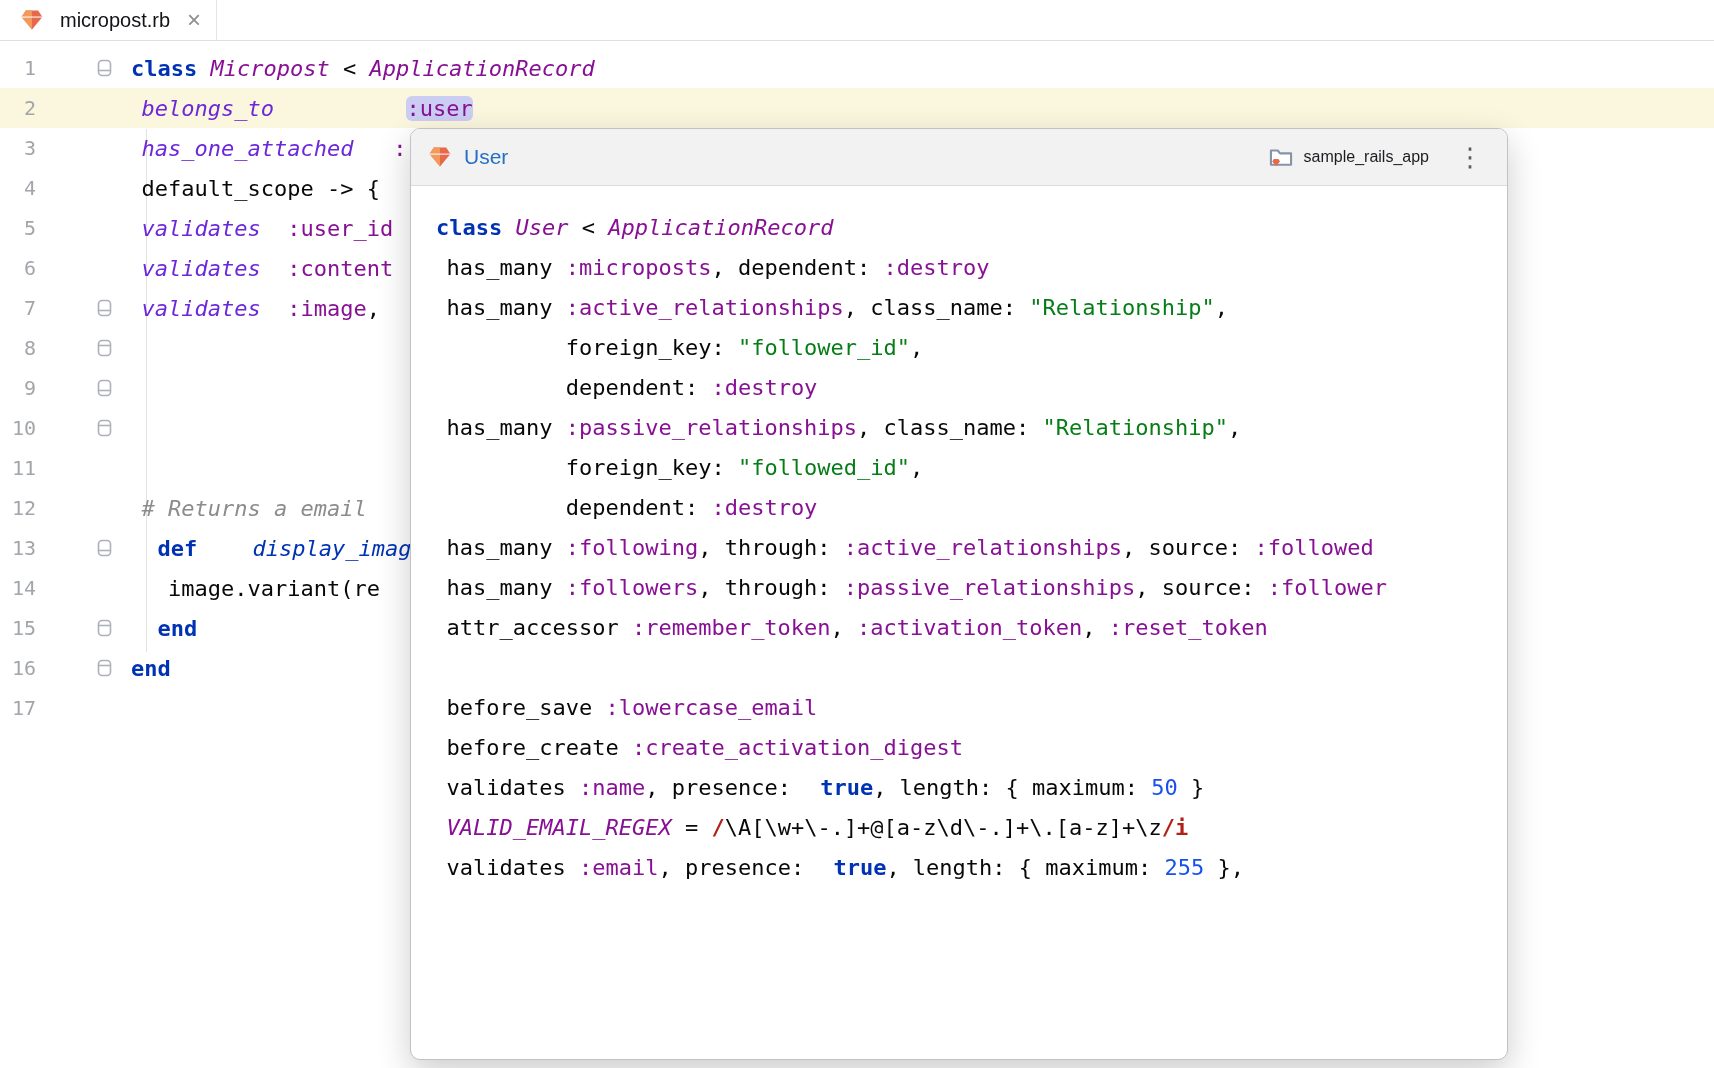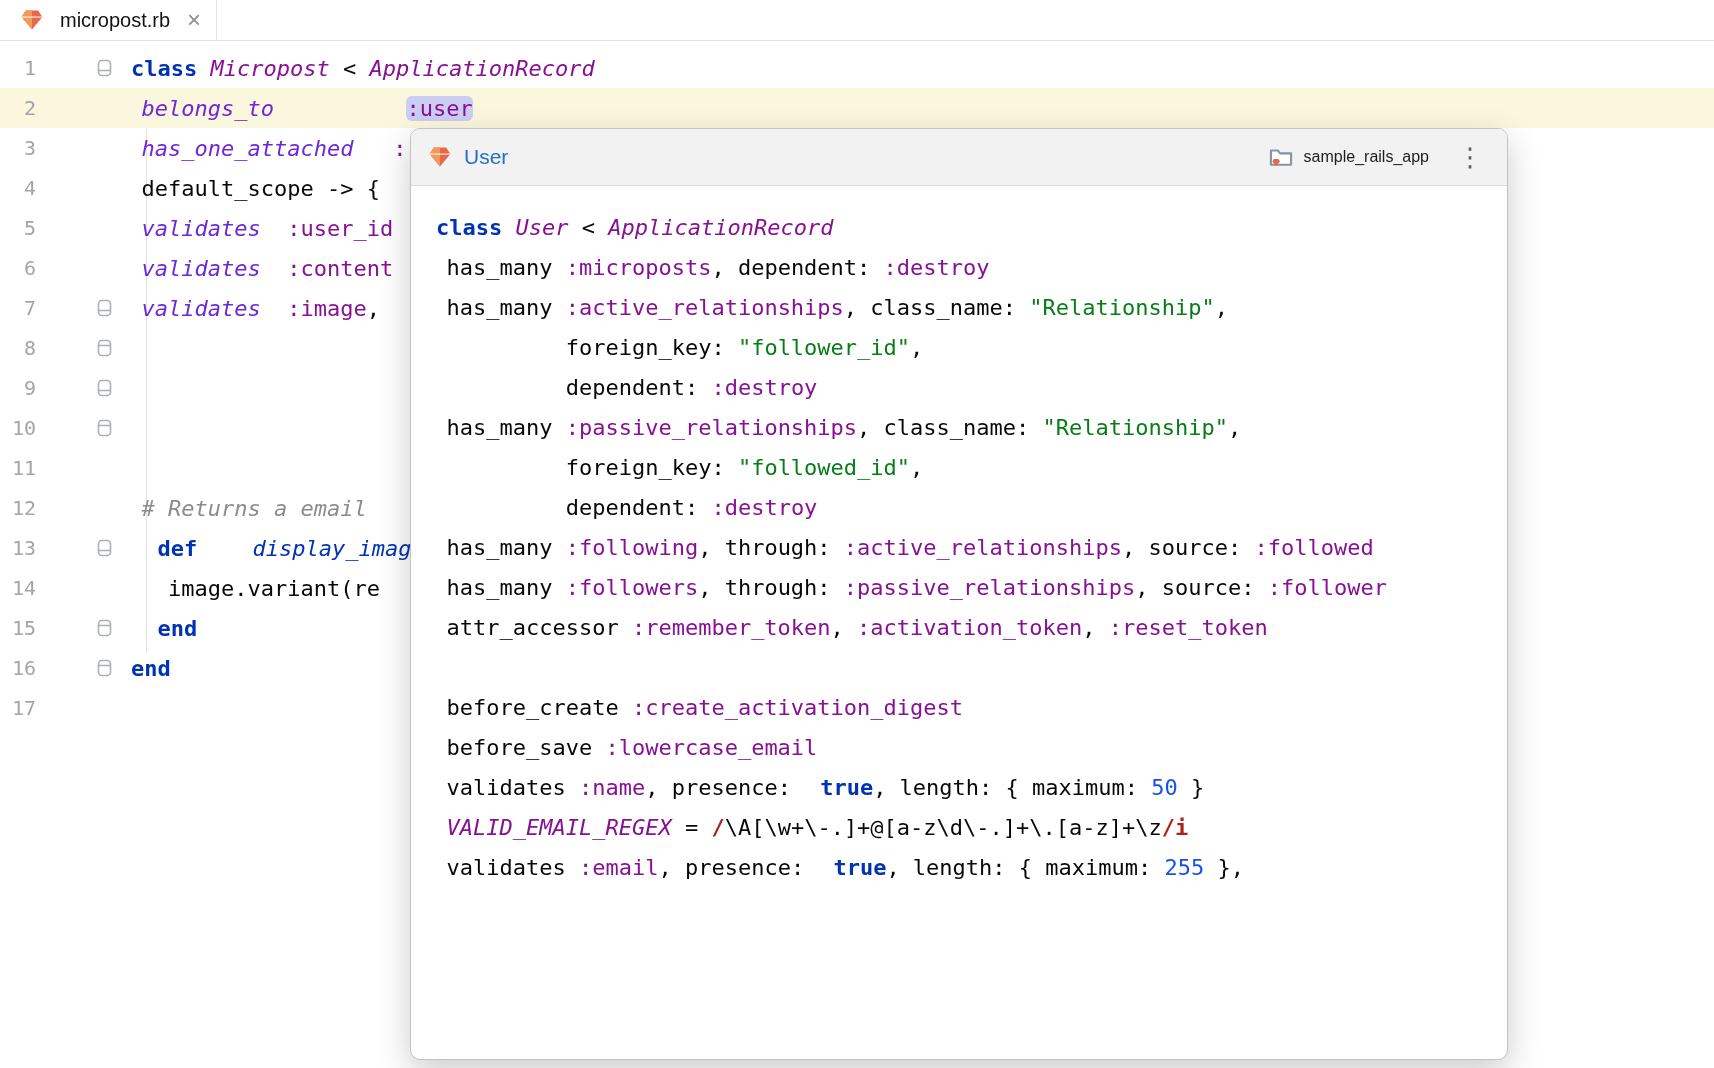--- a/index.html
+++ b/index.html
@@ -260,20 +260,20 @@
         <div class="pp-row"><span class="tk-pl">  has_many </span><span class="tk-sym">:active_relationships</span><span class="tk-pl">, class_name: </span><span class="tk-str">"Relationship"</span><span class="tk-pl">,</span></div>
         <div class="pp-row"><span class="tk-pl">           foreign_key: </span><span class="tk-str">"follower_id"</span><span class="tk-pl">,</span></div>
         <div class="pp-row"><span class="tk-pl">           dependent: </span><span class="tk-sym">:destroy</span></div>
         <div class="pp-row"><span class="tk-pl">  has_many </span><span class="tk-sym">:passive_relationships</span><span class="tk-pl">, class_name: </span><span class="tk-str">"Relationship"</span><span class="tk-pl">,</span></div>
         <div class="pp-row"><span class="tk-pl">           foreign_key: </span><span class="tk-str">"followed_id"</span><span class="tk-pl">,</span></div>
         <div class="pp-row"><span class="tk-pl">           dependent: </span><span class="tk-sym">:destroy</span></div>
         <div class="pp-row"><span class="tk-pl">  has_many </span><span class="tk-sym">:following</span><span class="tk-pl">, through: </span><span class="tk-sym">:active_relationships</span><span class="tk-pl">, source: </span><span class="tk-sym">:followed</span></div>
         <div class="pp-row"><span class="tk-pl">  has_many </span><span class="tk-sym">:followers</span><span class="tk-pl">, through: </span><span class="tk-sym">:passive_relationships</span><span class="tk-pl">, source: </span><span class="tk-sym">:follower</span></div>
         <div class="pp-row"><span class="tk-pl">  attr_accessor </span><span class="tk-sym">:remember_token</span><span class="tk-pl">, </span><span class="tk-sym">:activation_token</span><span class="tk-pl">, </span><span class="tk-sym">:reset_token</span></div>
         <div class="pp-row"></div>
+        <div class="pp-row"><span class="tk-pl">  before_save </span><span class="tk-sym">:lowercase_email</span></div>
         <div class="pp-row"><span class="tk-pl">  before_create </span><span class="tk-sym">:create_activation_digest</span></div>
-        <div class="pp-row"><span class="tk-pl">  before_save </span><span class="tk-sym">:lowercase_email</span></div>
         <div class="pp-row"><span class="tk-pl">  validates </span><span class="tk-sym">:name</span><span class="tk-pl">, presence: </span><span class="tk-kw">true</span><span class="tk-pl">, length: { maximum: </span><span class="tk-num">50</span><span class="tk-pl"> }</span></div>
         <div class="pp-row"><span class="tk-pl">  </span><span class="tk-cls">VALID_EMAIL_REGEX</span><span class="tk-pl"> = </span><span class="tk-rx">/</span><span class="tk-pl">\A[\w+\-.]+@[a-z\d\-.]+\.[a-z]+\z</span><span class="tk-rx">/i</span></div>
         <div class="pp-row"><span class="tk-pl">  validates </span><span class="tk-sym">:email</span><span class="tk-pl">, presence: </span><span class="tk-kw">true</span><span class="tk-pl">, length: { maximum: </span><span class="tk-num">255</span><span class="tk-pl"> },</span></div>
       </div>
   </div>
 </div>
 
 </body></html>

